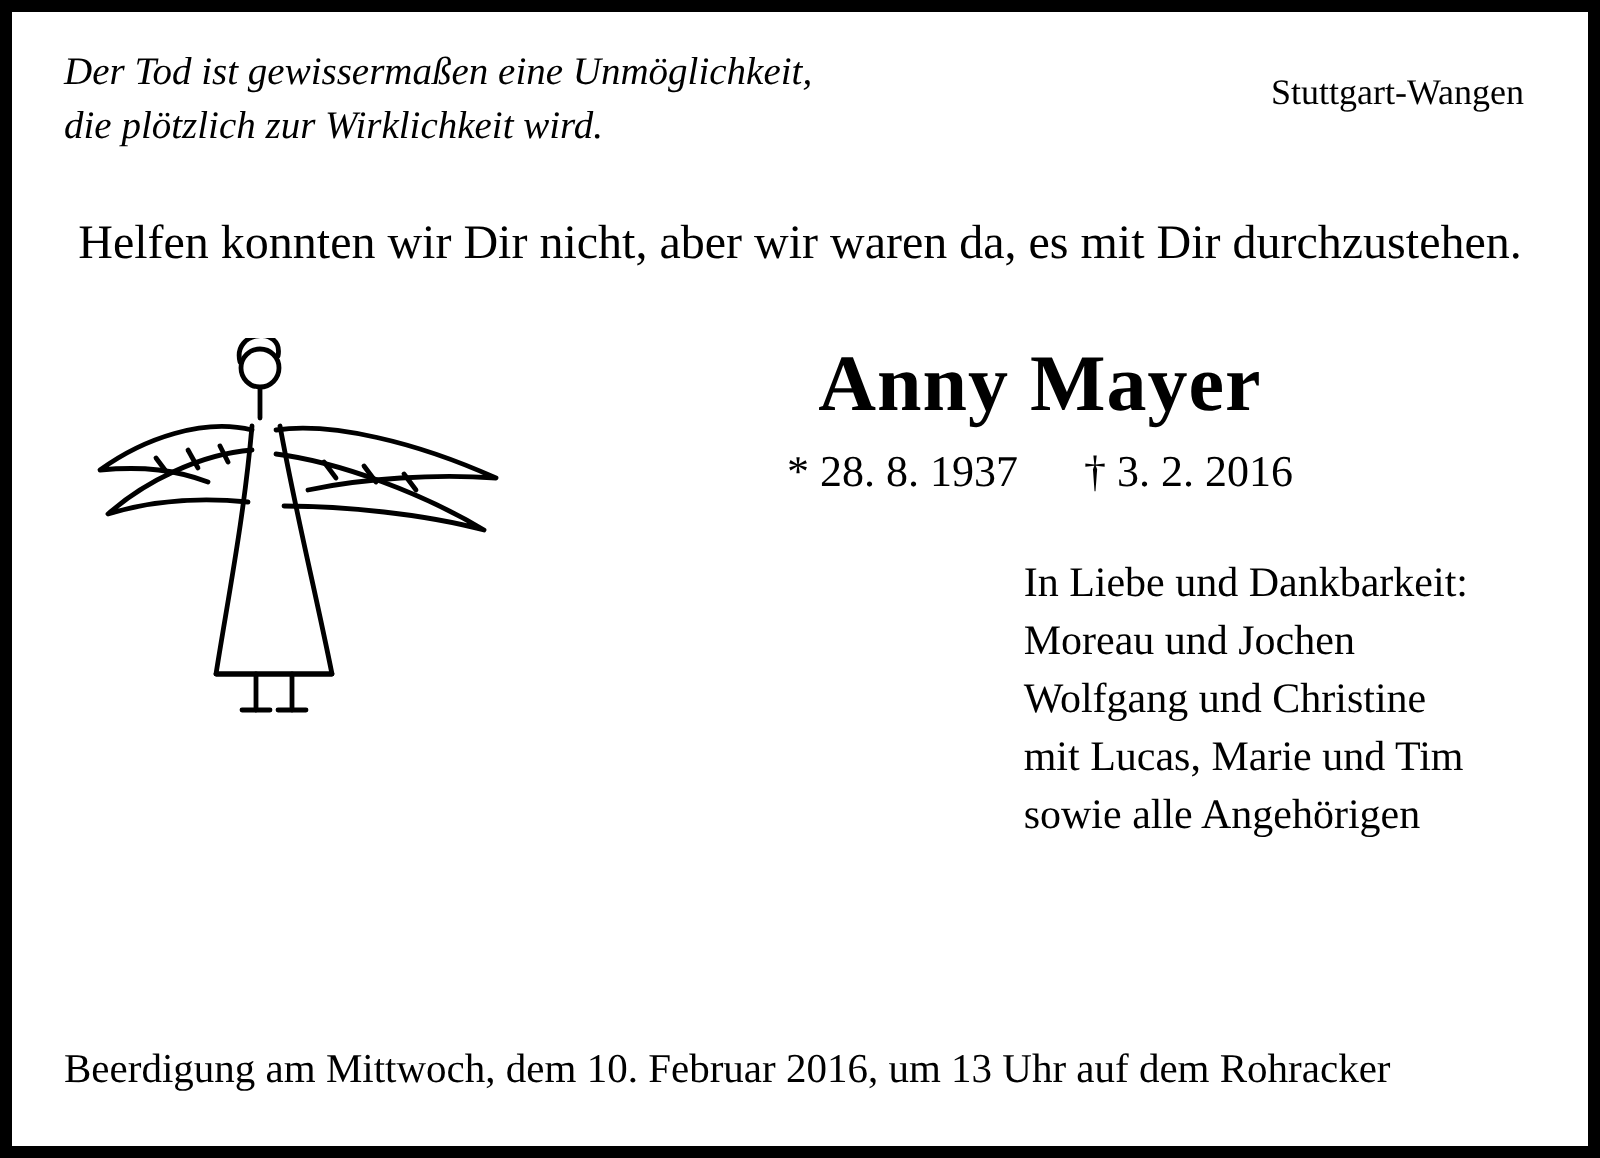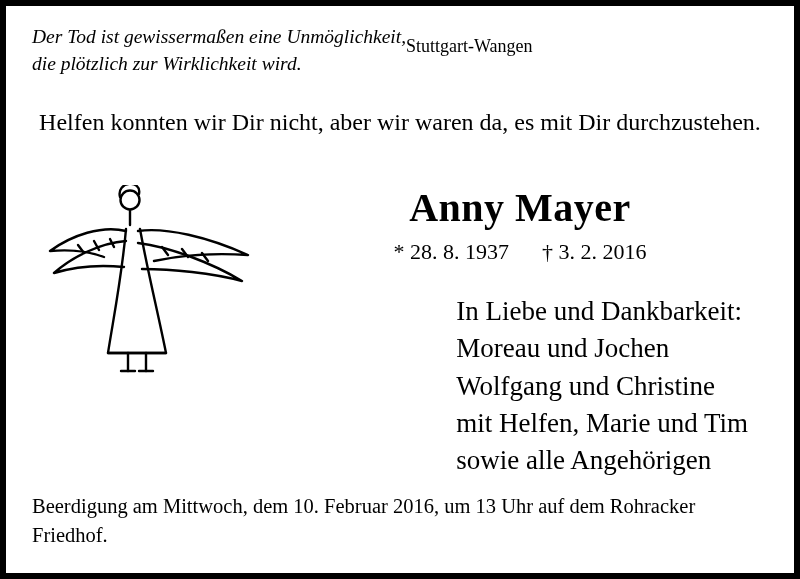--- a/index.html
+++ b/index.html
@@ -25,20 +25,21 @@
     left: 0; top: 0;
     width: 788px;
     height: 567px;
     padding: 18px 26px 10px 26px;
     box-sizing: border-box;
   }
 
   
   .top-row {
     display: flex;
+    justify-content: space-between;
     align-items: flex-start;
   }
   .quote-block {
     font-style: italic;
     font-size: 19.5px;
     line-height: 1.36;
     max-width: 440px;
   }
   .quote-author {
     font-style: normal;
@@ -59,21 +60,21 @@
     font-size: 24px;
     line-height: 1.42;
     margin-top: 28px;
   }
   .intro div { white-space: nowrap; }
   .intro .l2, .intro .l3 { }
 
   
   .middle {
     position: relative;
-    margin-top: 42px;
+    margin-top: 26px;
     height: 215px;
   }
   .angel {
     position: absolute;
     left: 10px;
     top: 4px;
     width: 230px;
     height: 200px;
   }
   .name-block {
@@ -96,24 +97,24 @@
   .dates {
     font-size: 22px;
     margin-top: 10px;
     white-space: nowrap;
   }
   .dates .sep { display: inline-block; width: 22px; }
 
   
   .family {
     position: absolute;
-    right: 20px;
+    right: 34px;
     top: 112px;
     text-align: left;
-    font-size: 27px;
+    font-size: 21px;
     line-height: 1.38;
   }
 
   
   .footer {
     position: absolute;
     left: 26px;
     right: 26px;
     bottom: 24px;
     font-size: 20.5px;
@@ -185,25 +186,24 @@
           <span>* 28. 8. 1937</span>
           <span class="sep"></span>
           <span>† 3. 2. 2016</span>
         </div>
       </div>
 
       <div class="family">
         <div>In Liebe und Dankbarkeit:</div>
         <div>Moreau und Jochen</div>
         <div>Wolfgang und Christine</div>
-        <div>mit Helfen, Marie und Tim</div>
+        <div>mit Lucas, Marie und Tim</div>
         <div>sowie alle Angehörigen</div>
       </div>
 
     </div>
 
     <div class="footer">
       <div>Beerdigung am Mittwoch, dem 10. Februar 2016, um 13 Uhr auf dem Rohracker</div>
-      <div>Friedhof.</div>
     </div>
 
   </div>
 </div>
 
 </body></html>

